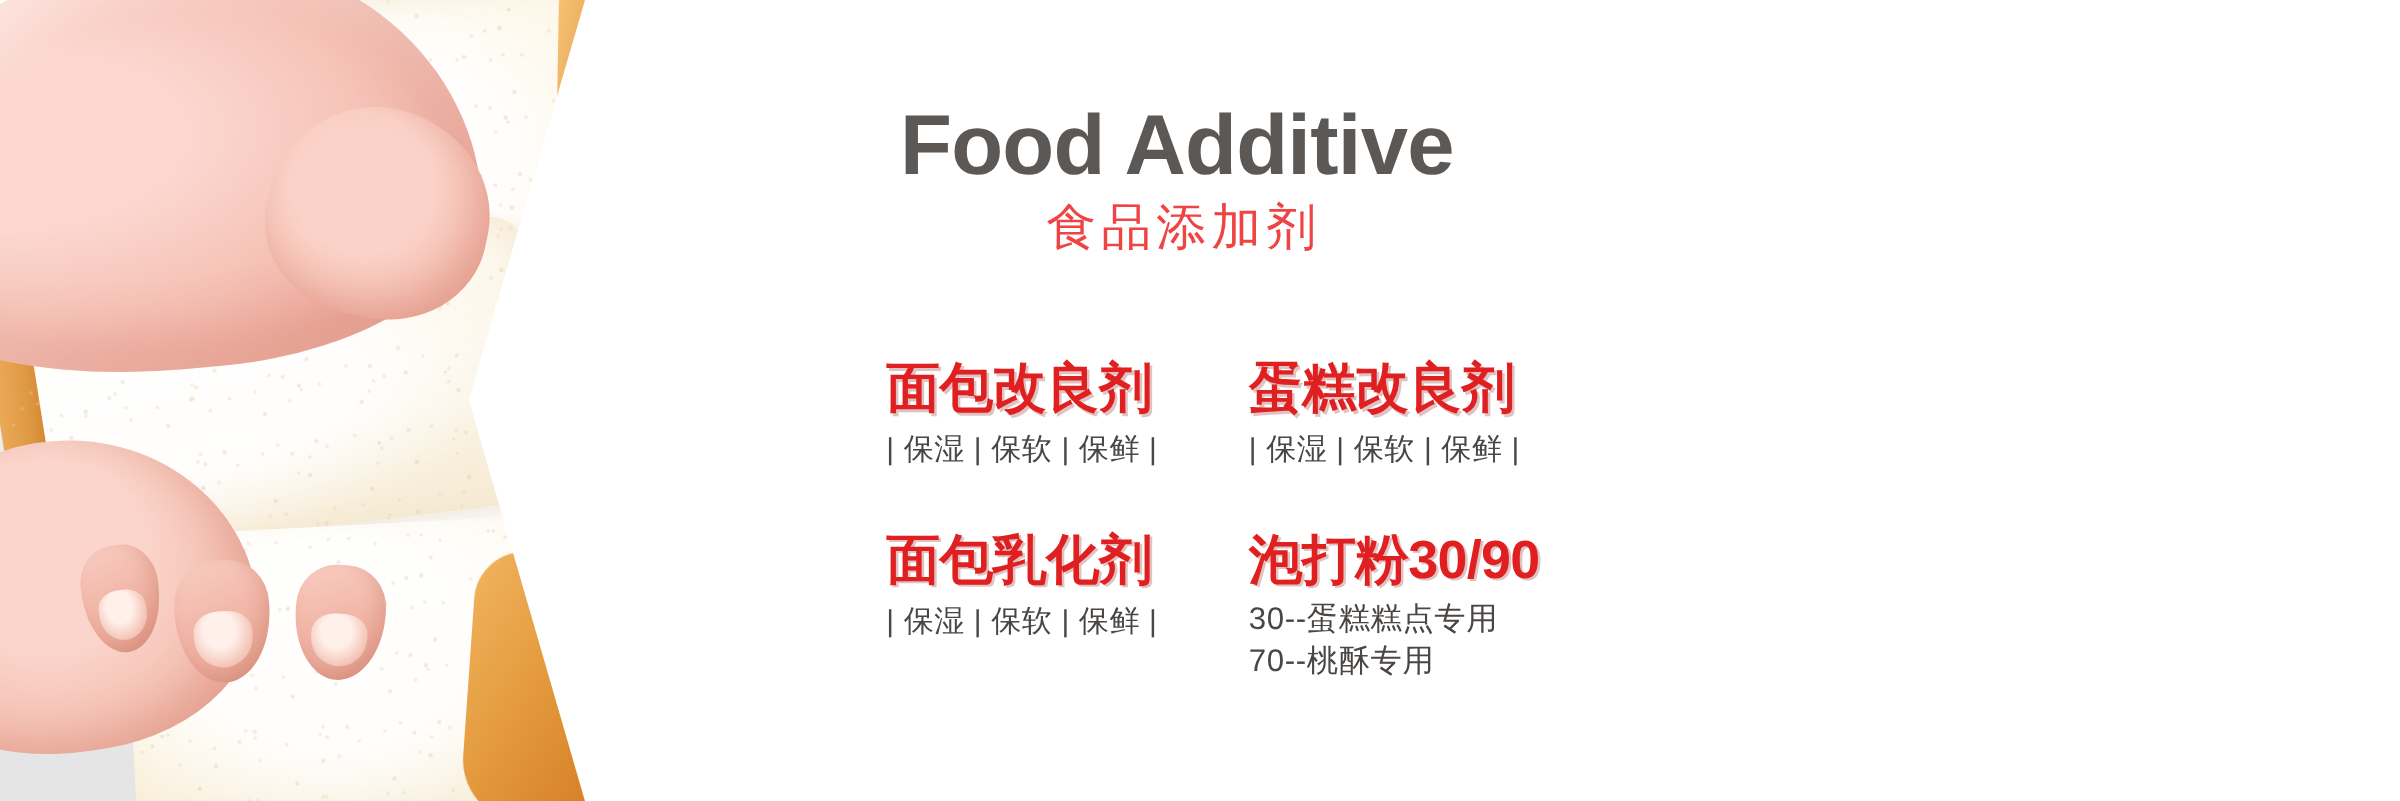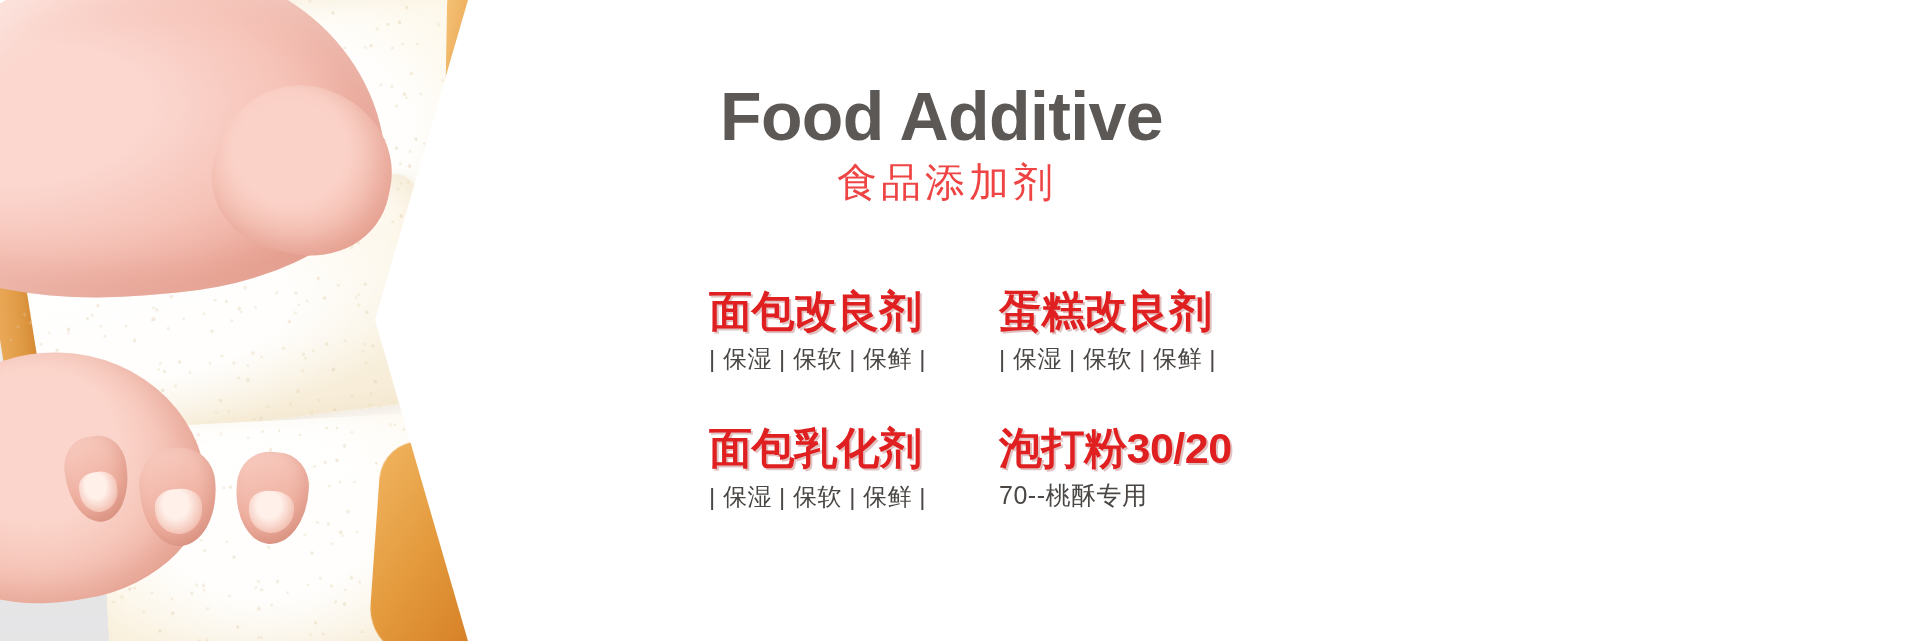--- a/index.html
+++ b/index.html
@@ -362,22 +362,23 @@
         <div class="prod-name">蛋糕改良剂</div>
         <div class="prod-tags">| 保湿 | 保软 | 保鲜 |</div>
       </div>
 
       <div class="cell">
         <div class="prod-name">面包乳化剂</div>
         <div class="prod-tags">| 保湿 | 保软 | 保鲜 |</div>
       </div>
 
       <div class="cell">
-        <div class="prod-name">泡打粉30/20</div>
+        <div class="prod-name">泡打粉30/90</div>
         <div class="prod-notes">
+          <div>30--蛋糕糕点专用</div>
           <div>70--桃酥专用</div>
         </div>
       </div>
 
     </div>
   </div>
 
 </div>
 
 </body></html>

